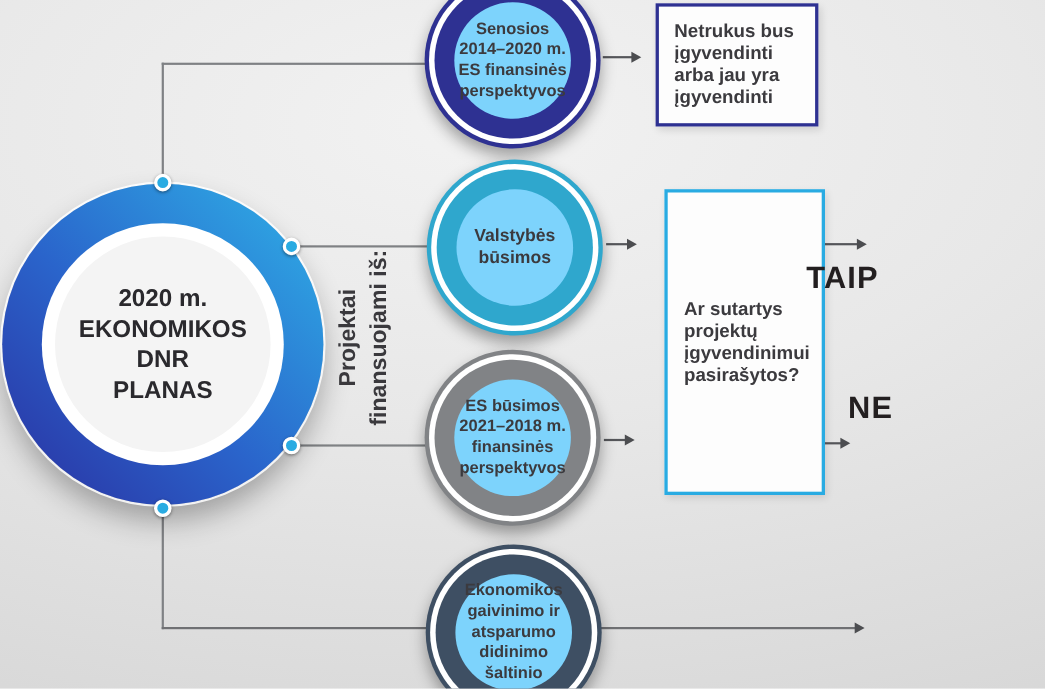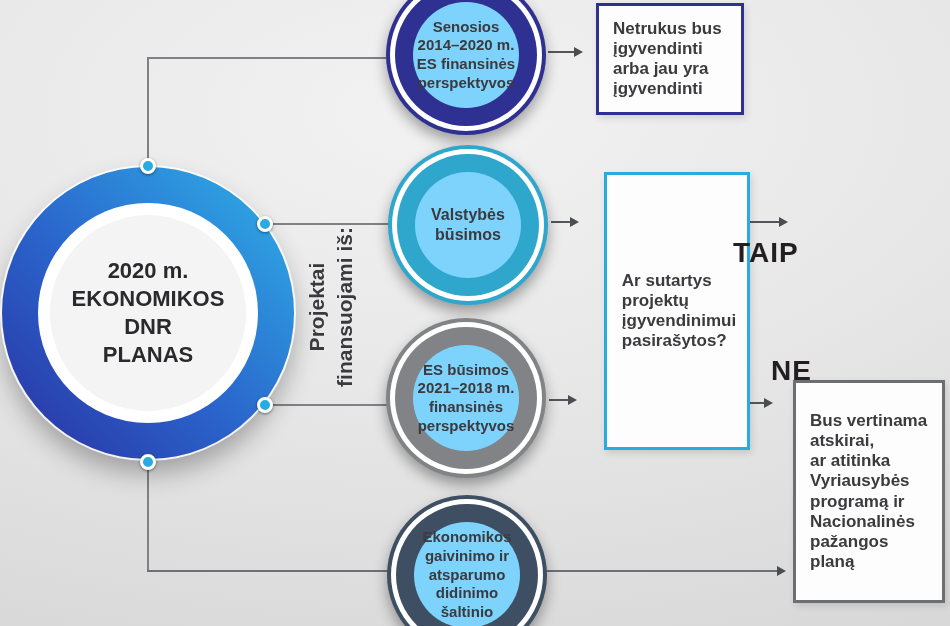--- a/index.html
+++ b/index.html
@@ -149,26 +149,17 @@
   </div>
 
   <div class="box" style="left: 604px; top: 172px; width: 146px; height: 278px; justify-content: center; --ring: #29abe2;">
     <span>Ar sutartys
 projektų
 įgyvendinimui
 pasirašytos?</span>
   </div>
 
 
-  <div class="box" style="left: 793px; top: 380px; width: 152px; height: 223px; --ring: #6d6e71;">
-    <span>Bus vertinama
-atskirai,
-ar atitinka
-Vyriausybės
-programą ir
-Nacionalinės
-pažangos planą</span>
-  </div>
 
   <div class="decision" style="left:733px;top:237px;">TAIP</div>
   <div class="decision" style="left:771px;top:355px;">NE</div>
 
 </div>
 
 </body></html>

